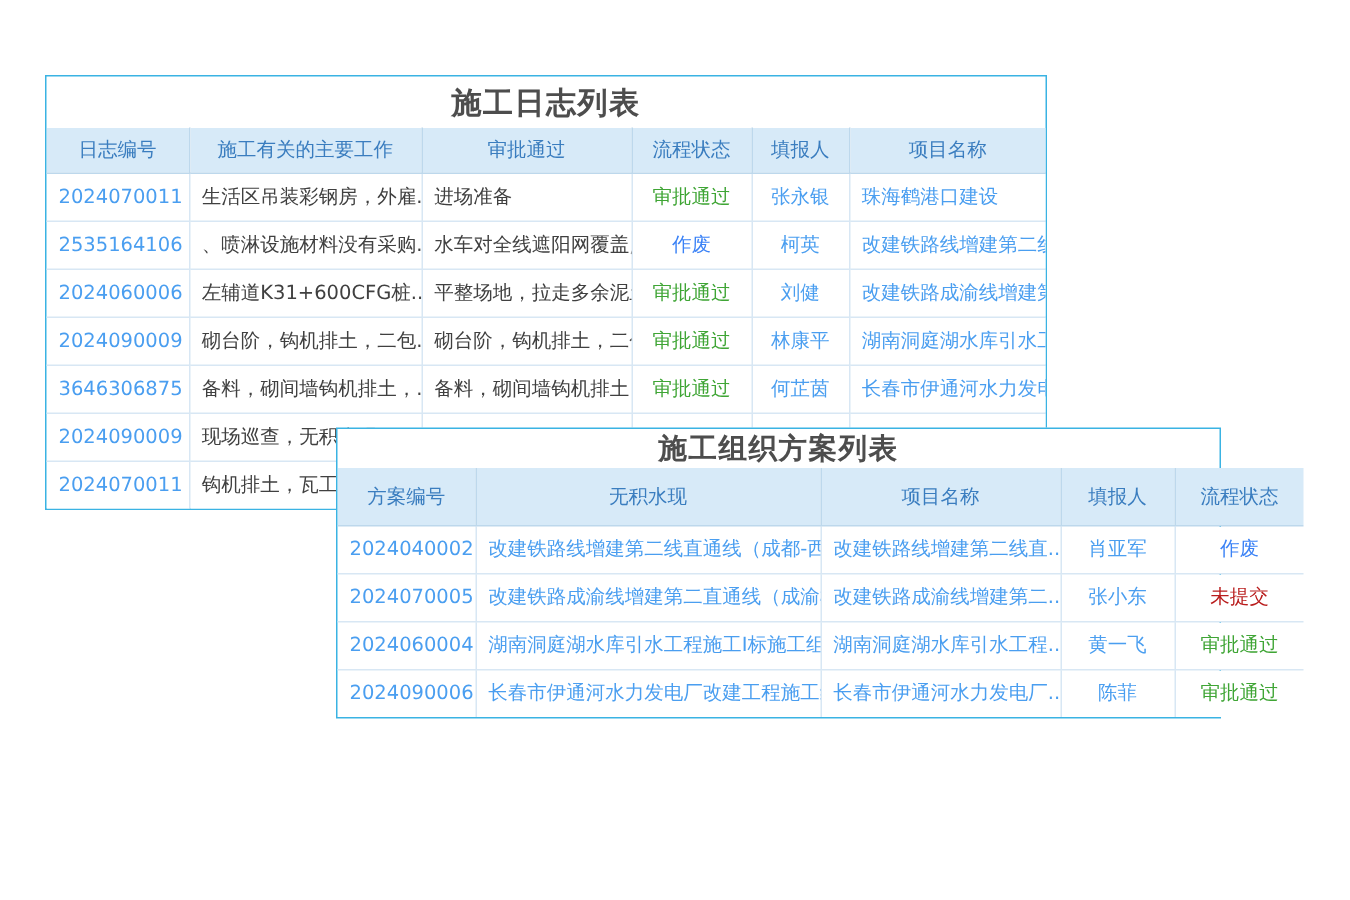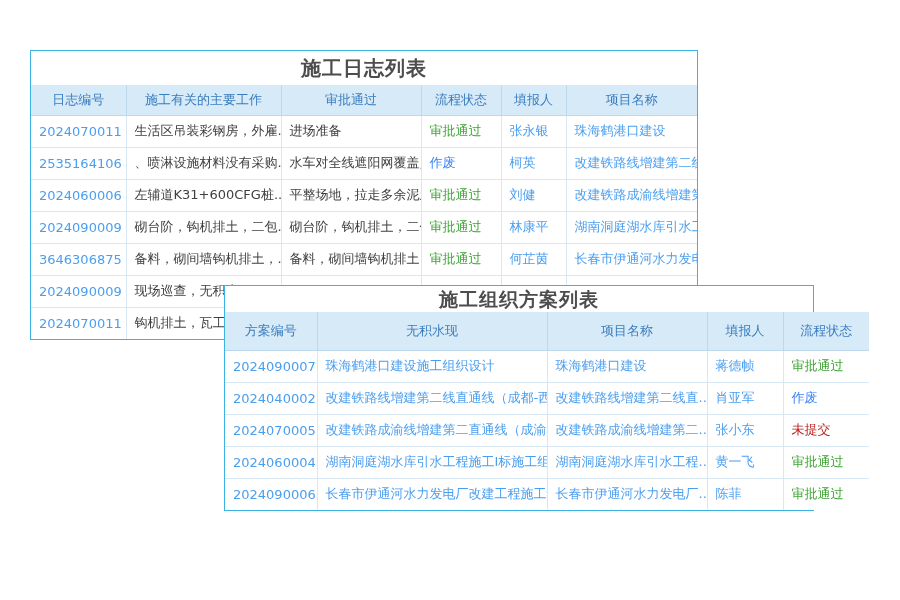--- a/index.html
+++ b/index.html
@@ -21,21 +21,21 @@
   #log-panel thead th  { height:30px;margin-top:19px; }
   #plan-panel thead th { height:38px; }
   tbody td { height:32px; border:1px solid #d8e7f4; padding:0 8px;
              white-space:nowrap; overflow:hidden; background:#ffffff; }
   
   tr > :first-child { border-left:none; }
   tr > :last-child  { border-right:none; }
   thead th { border-top:none; }
   tbody tr:last-child td { border-bottom:none; }
 
-  .center { }
+  .center { text-align:center; }
   .left   { text-align:left; }
   .link   { color:#4a9ef0; cursor:pointer; }
   .dark   { color:#404040; }
   .status { font-weight:normal; }
   .st-approved    { color:#3fa535;margin-top:28px; }
   .st-void        { color:#3b82f6; }
   .st-unsubmitted { color:#b91c1c; }
 </style>
 </head>
 <body>
@@ -136,27 +136,20 @@
         <tr>
           <th>方案编号</th>
           <th>无积水现</th>
           <th>项目名称</th>
           <th>填报人</th>
           <th>流程状态</th>
         </tr>
       </thead>
     <tbody>
         <tr>
-          <td class="link center">2024090007</td>
-          <td class="link left">珠海鹤港口建设施工组织设计</td>
-          <td class="link left">珠海鹤港口建设</td>
-          <td class="link center">蒋德帧</td>
-          <td class="status center st-approved">审批通过</td>
-        </tr>
-        <tr>
           <td class="link center">2024040002</td>
           <td class="link left">改建铁路线增建第二线直通线（成都-西...</td>
           <td class="link left">改建铁路线增建第二线直...</td>
           <td class="link center">肖亚军</td>
           <td class="status center st-void">作废</td>
         </tr>
         <tr>
           <td class="link center">2024070005</td>
           <td class="link left">改建铁路成渝线增建第二直通线（成渝枢...</td>
           <td class="link left">改建铁路成渝线增建第二...</td>

